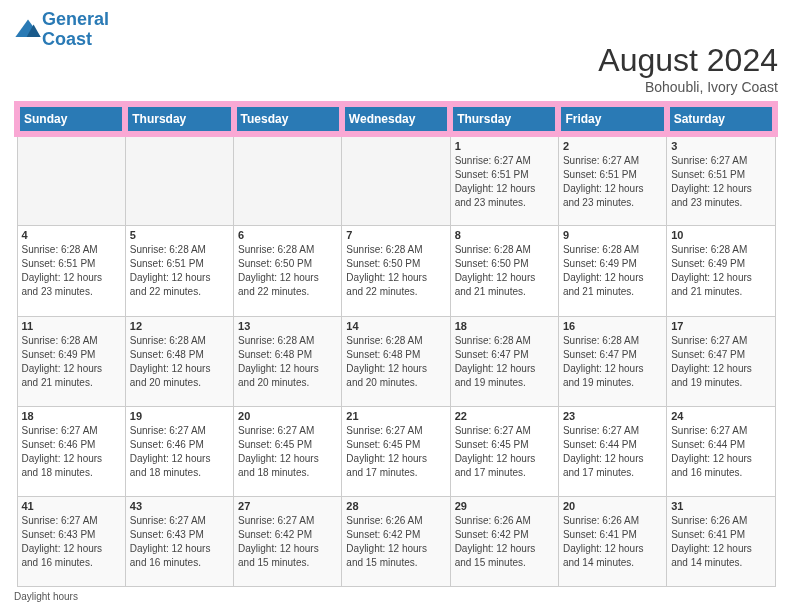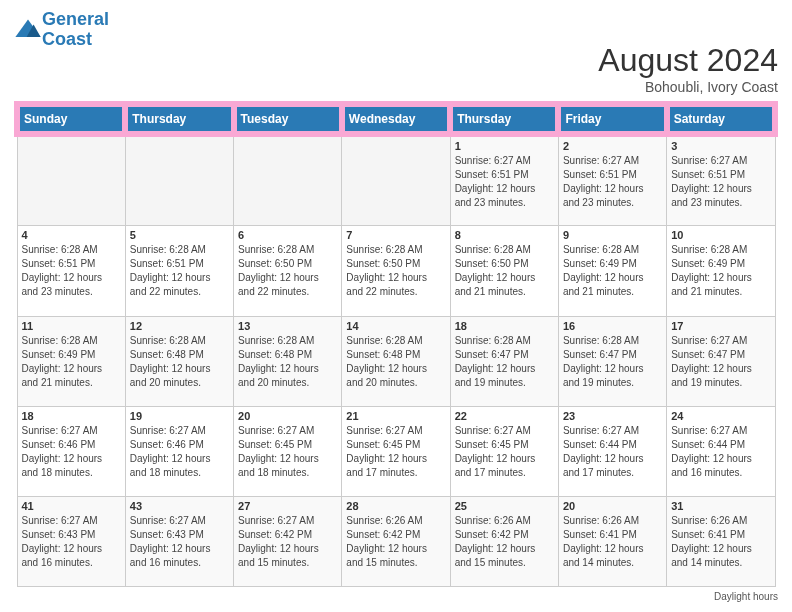--- a/index.html
+++ b/index.html
@@ -97,21 +97,21 @@
       color: #444;
       line-height: 1.4;
     }
     td.empty {
       background: #f5f5f5 !important;
     }
     .footer-note {
       font-size: 10px;
       color: #555;
       margin-top: 4px;
-      text-align: right;
+      text-align: left;
     }
   </style>
 </head>
 <body>
 
 <div class="page">
   <div class="header">
     <div class="logo">
       <svg class="logo-icon" viewBox="0 0 40 40">
         <polygon points="20,5 38,30 2,30" fill="#2a7ab5"></polygon>
@@ -344,21 +344,21 @@
 and 15 minutes.</div>
           </td>
           <td>
             <span class="day-number">28</span>
             <div class="day-info" style="white-space: pre-line;">Sunrise: 6:26 AM
 Sunset: 6:42 PM
 Daylight: 12 hours
 and 15 minutes.</div>
           </td>
           <td>
-            <span class="day-number">25</span>
+            <span class="day-number">29</span>
             <div class="day-info" style="white-space: pre-line;">Sunrise: 6:26 AM
 Sunset: 6:42 PM
 Daylight: 12 hours
 and 15 minutes.</div>
           </td>
           <td>
             <span class="day-number">20</span>
             <div class="day-info" style="white-space: pre-line;">Sunrise: 6:26 AM
 Sunset: 6:41 PM
 Daylight: 12 hours

